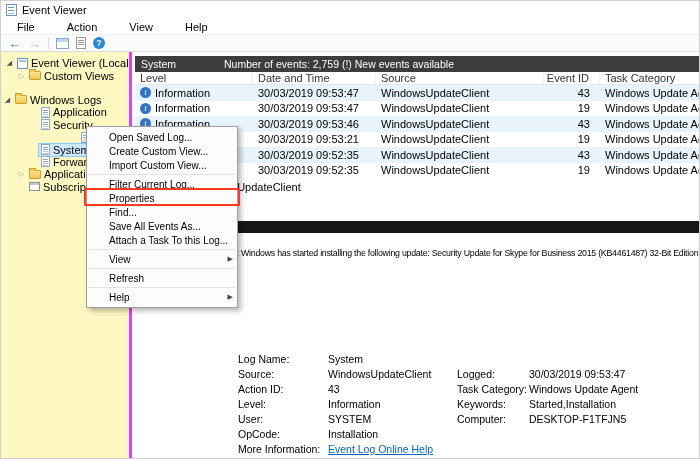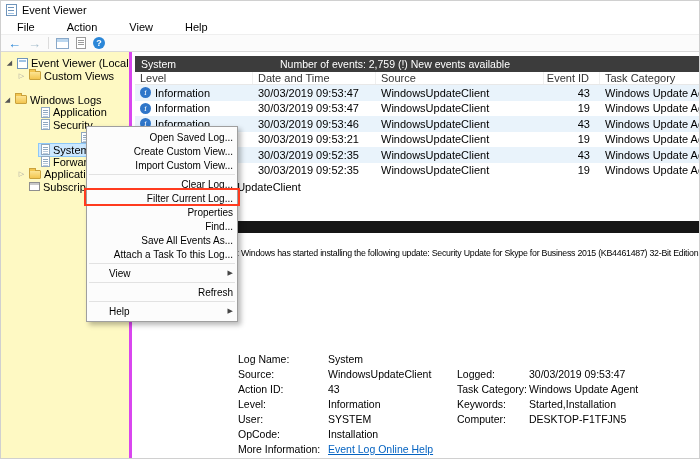--- a/index.html
+++ b/index.html
@@ -52,21 +52,21 @@
   .icon-log::before{ content:''; position:absolute; left:1px; top:2px; width:5px; height:1px; background:#90a8c0;
     box-shadow:0 2px 0 #90a8c0, 0 4px 0 #b9cbdd, 0 6px 0 #b9cbdd; }
   .icon-viewer{ width:11px; height:11px; background:#fff; border:1px solid #6f94ba; position:relative; }
   .icon-viewer::before{ content:''; position:absolute; left:1px; top:1px; right:1px; height:2px; background:#9fc3e5; }
   .icon-subscriptions{ width:11px; height:9px; background:#fff; border:1px solid #8f8f8f; position:relative; }
   .icon-subscriptions::before{ content:''; position:absolute; left:0; top:0; right:0; height:2px; background:#c9c9c9; }
 
   
   .main{ flex:1; position:relative; display:flex; flex-direction:column; background:#fff; padding:4px 3px 0 3px; }
   .main-header{ height:16px; flex:none; background:var(--hdr); color:#fff; display:flex; align-items:center; padding-left:6px; font-size:10.5px; }
-  .main-header .summary{ margin-left:104px; }
+  .main-header .summary{ margin-left:48px; }
 
   .table-header{ display:flex; height:13px; flex:none; align-items:center; border-bottom:1px solid #e8e8e8; color:#333; }
   .th{ display:inline-flex; align-items:center; height:100%; padding-left:5px; border-right:1px solid #efefef; flex:none; white-space:nowrap; overflow:hidden;text-align:right; }
   .col-level{ width:118px; } .col-date{ width:123px; } .col-source{ width:168px; }
   .col-id{ width:56px; justify-content:flex-end; padding-right:10px; }
   .col-cat{ flex:1; }
   .tr{ display:flex; height:15.5px; align-items:center; }
   .tr:nth-child(odd){ background:var(--row-alt); }
   .td{ display:inline-flex; align-items:center; padding-left:5px; white-space:nowrap; overflow:hidden; flex:none; }
   .td.col-id{ justify-content:flex-end; padding-right:10px; }
@@ -84,21 +84,21 @@
   .detail-row{ display:flex; height:15px; align-items:center; padding-left:103px; font-size:10.5px; white-space:nowrap; }
   .d-label{ width:90px; flex:none; overflow:hidden; }
   .d-label.d2{ width:72px; }
   .d-value{ width:129px; flex:none; overflow:hidden; }
   .d-value2{ flex:1; overflow:hidden; }
   .link{ color:var(--link); text-decoration:underline; }
 
   
   .context-menu{ position:absolute; left:85px; top:125px; width:152px; background:#fcfcfc;
     border:1px solid #9f9f9f; box-shadow:3px 3px 5px rgba(0,0,0,0.28); padding:3px 0; z-index:40; font-size:10px; }
-  .menu-item{ height:14px; display:flex; align-items:center; padding:0 4px 0 22px; white-space:nowrap;justify-content:flex-end; }
+  .menu-item{ height:14px; display:flex; align-items:center; padding:0 4px 0 22px; white-space:nowrap; }
   .mi-arrow{ margin-left:auto; font-size:7px; color:#444; }
   .mi-arrow::before{ content:'▶'; }
   .menu-sep{ height:1px; background:#e2e2e2; margin:2px 2px; }
 
   
   .annotation{ position:absolute; left:83px; top:187px; width:156px; height:18px;
     border:2px solid var(--annot); z-index:60; pointer-events:none; }
 </style>
 </head>
 <body>
@@ -334,23 +334,20 @@
         <span class="mi-label">Open Saved Log...</span>
       </div>
       <div class="menu-item">
         <span class="mi-label">Create Custom View...</span>
       </div>
       <div class="menu-item">
         <span class="mi-label">Import Custom View...</span>
       </div>
       <div class="menu-sep"></div>
       <div class="menu-item">
-        <span class="mi-label">Clear Log...</span>
-      </div>
-      <div class="menu-item">
         <span class="mi-label">Filter Current Log...</span>
       </div>
       <div class="menu-item">
         <span class="mi-label">Properties</span>
       </div>
       <div class="menu-item">
         <span class="mi-label">Find...</span>
       </div>
       <div class="menu-item">
         <span class="mi-label">Save All Events As...</span>

